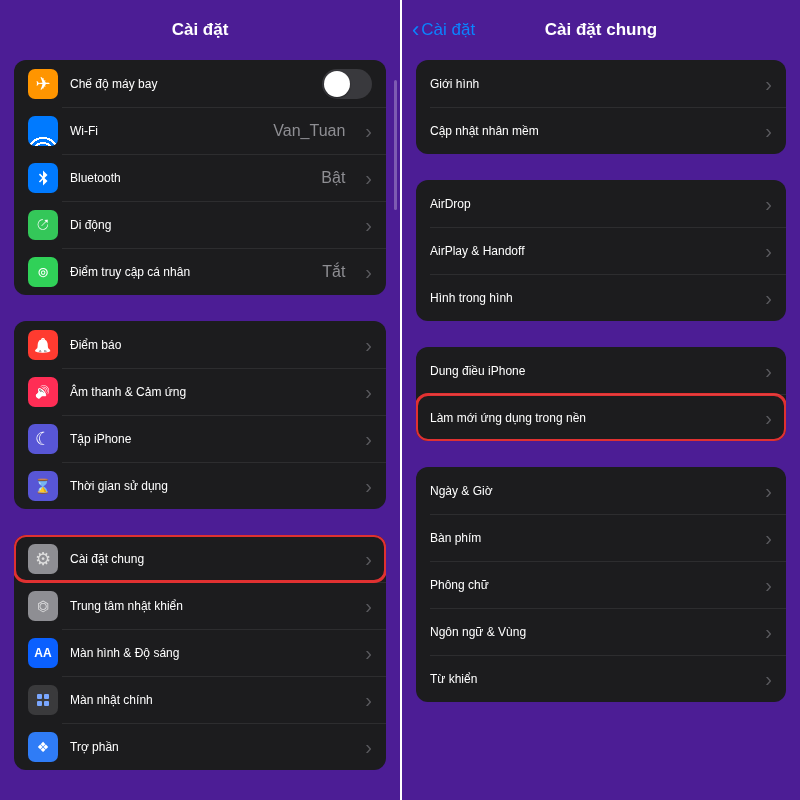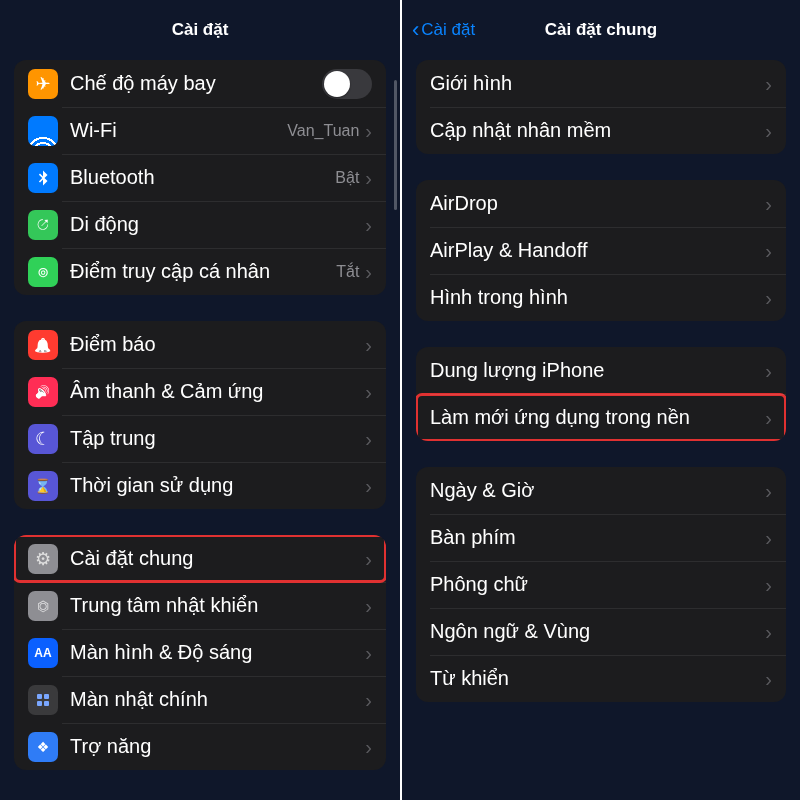--- a/index.html
+++ b/index.html
@@ -7,21 +7,21 @@
     background: #fff;
     font-family: -apple-system, "Helvetica Neue", Arial, sans-serif;
     width: 800px;
     height: 800px;
     overflow: hidden;
     display: flex;
   }
   .phone {
     width: 400px;
     height: 800px;
-    background: #0f172a;
+    background: #4c1d95;
     color: #fff;
     position: relative;
     overflow: hidden;
   }
   .phone + .phone {
     border-left: 2px solid #fff;
   }
   .nav {
     height: 60px;
     display: flex;
@@ -79,27 +79,27 @@
     margin-right: 12px;
     flex: 0 0 30px;
     display: flex;
     align-items: center;
     justify-content: center;
     font-size: 16px;
     color: #fff;
   }
   .label {
     flex: 1;
-    font-size: 20px;
+    font-size: 12px;
     color: #fff;
   }
   .value {
     font-size: 16px;
     color: #8e8e93;
-    margin-right: 6px;
+    margin-right: 20px;
   }
   .chevron {
     color: #5a5a5e;
     font-size: 20px;
     line-height: 1;
   }
   .toggle {
     width: 50px;
     height: 30px;
     background: #39393d;
@@ -112,21 +112,21 @@
     background: #fff;
     border-radius: 50%;
     position: absolute;
     top: 2px;
     left: 2px;
     box-shadow: 0 1px 2px rgba(0,0,0,.4);
   }
   .highlight {
     outline: 3px solid #e03131;
     outline-offset: -2px;
-    border-radius: 6px;
+    border-radius: 12px;
     position: relative;
     z-index: 2;
   }
   .scrollbar {
     position: absolute;
     right: 3px;
     top: 80px;
     width: 3px;
     height: 130px;
     background: rgba(255,255,255,0.28);
@@ -225,21 +225,21 @@
           <div class="label">Điểm báo</div>
           <div class="chevron">›</div>
         </div>
         <div class="row">
           <div class="icon bg-pink glyph-sound"></div>
           <div class="label">Âm thanh &amp; Cảm ứng</div>
           <div class="chevron">›</div>
         </div>
         <div class="row">
           <div class="icon bg-indigo glyph-moon"></div>
-          <div class="label">Tập trung</div>
+          <div class="label">Tập iPhone</div>
           <div class="chevron">›</div>
         </div>
         <div class="row">
           <div class="icon bg-indigo glyph-hour"></div>
           <div class="label">Thời gian sử dụng</div>
           <div class="chevron">›</div>
         </div>
       </div>
       <div class="group">
         <div class="row highlight">
@@ -264,21 +264,21 @@
               <span></span>
               <span></span>
               <span></span>
             </div>
           </div>
           <div class="label">Màn nhật chính</div>
           <div class="chevron">›</div>
         </div>
         <div class="row">
           <div class="icon bg-blue3 glyph-access"></div>
-          <div class="label">Trợ năng</div>
+          <div class="label">Trợ phần</div>
           <div class="chevron">›</div>
         </div>
       </div>
     </div>
   <div class="scrollbar"></div>
 </div>
 
 <div class="phone">
   <div class="nav">
     <div class="back">
@@ -307,21 +307,21 @@
           <div class="label">AirPlay &amp; Handoff</div>
           <div class="chevron">›</div>
         </div>
         <div class="row">
           <div class="label">Hình trong hình</div>
           <div class="chevron">›</div>
         </div>
       </div>
       <div class="group plain">
         <div class="row">
-          <div class="label">Dung lượng iPhone</div>
+          <div class="label">Dung điều iPhone</div>
           <div class="chevron">›</div>
         </div>
         <div class="row highlight">
           <div class="label">Làm mới ứng dụng trong nền</div>
           <div class="chevron">›</div>
         </div>
       </div>
       <div class="group plain">
         <div class="row">
           <div class="label">Ngày &amp; Giờ</div>

